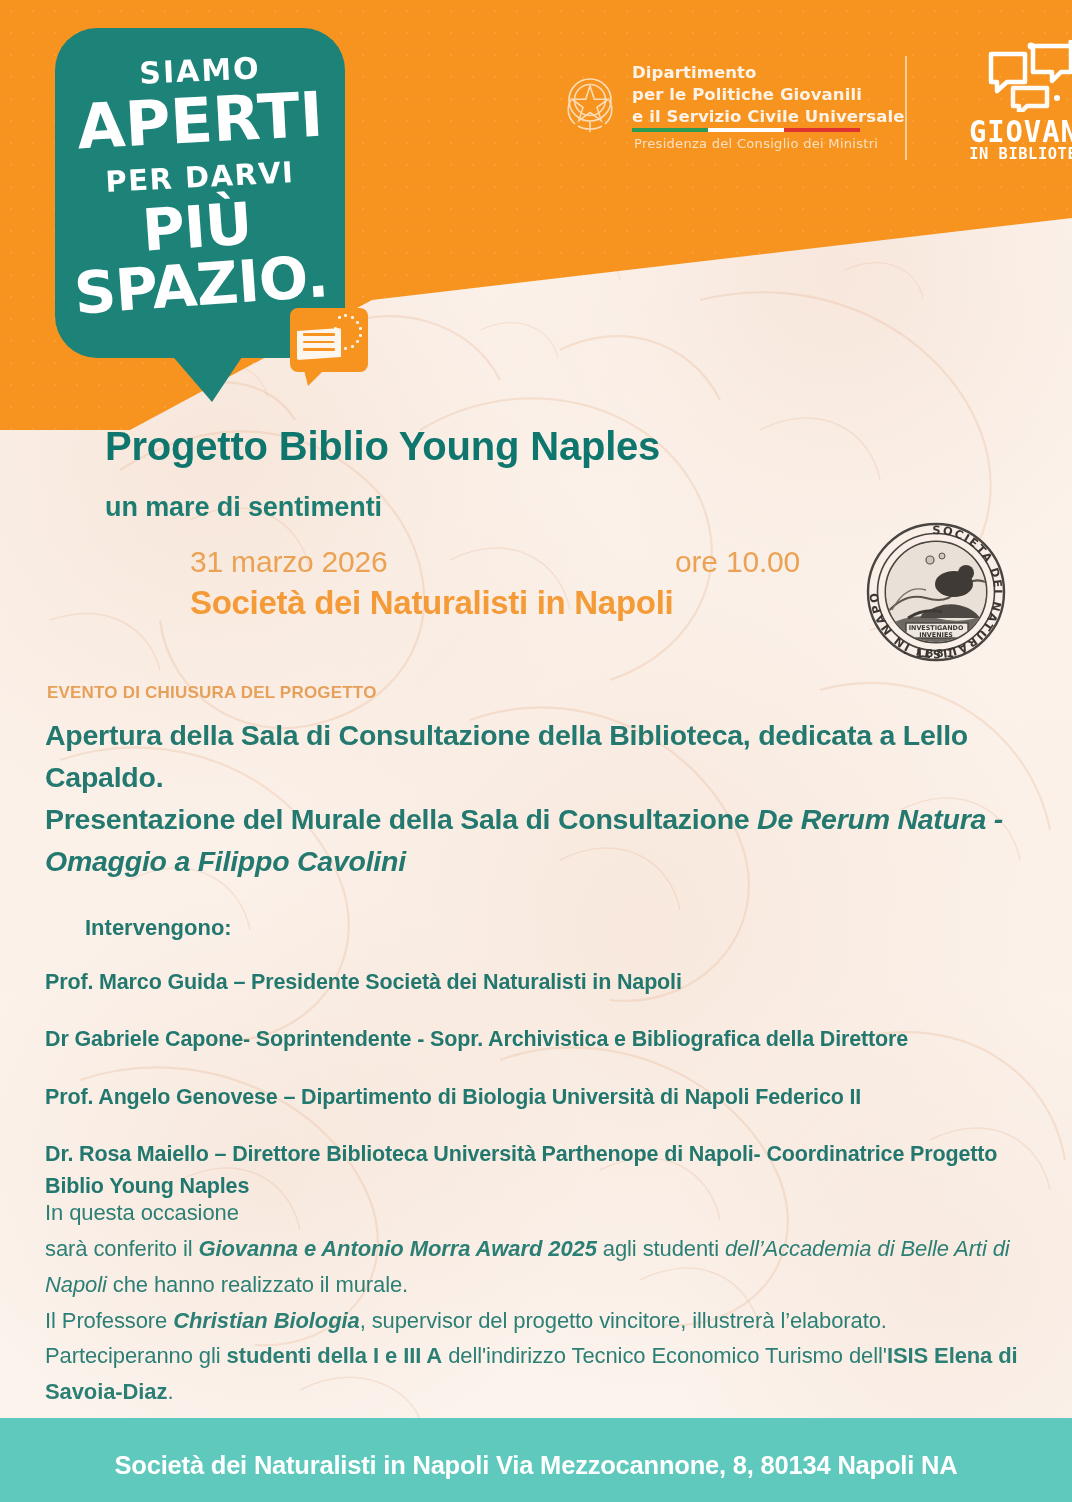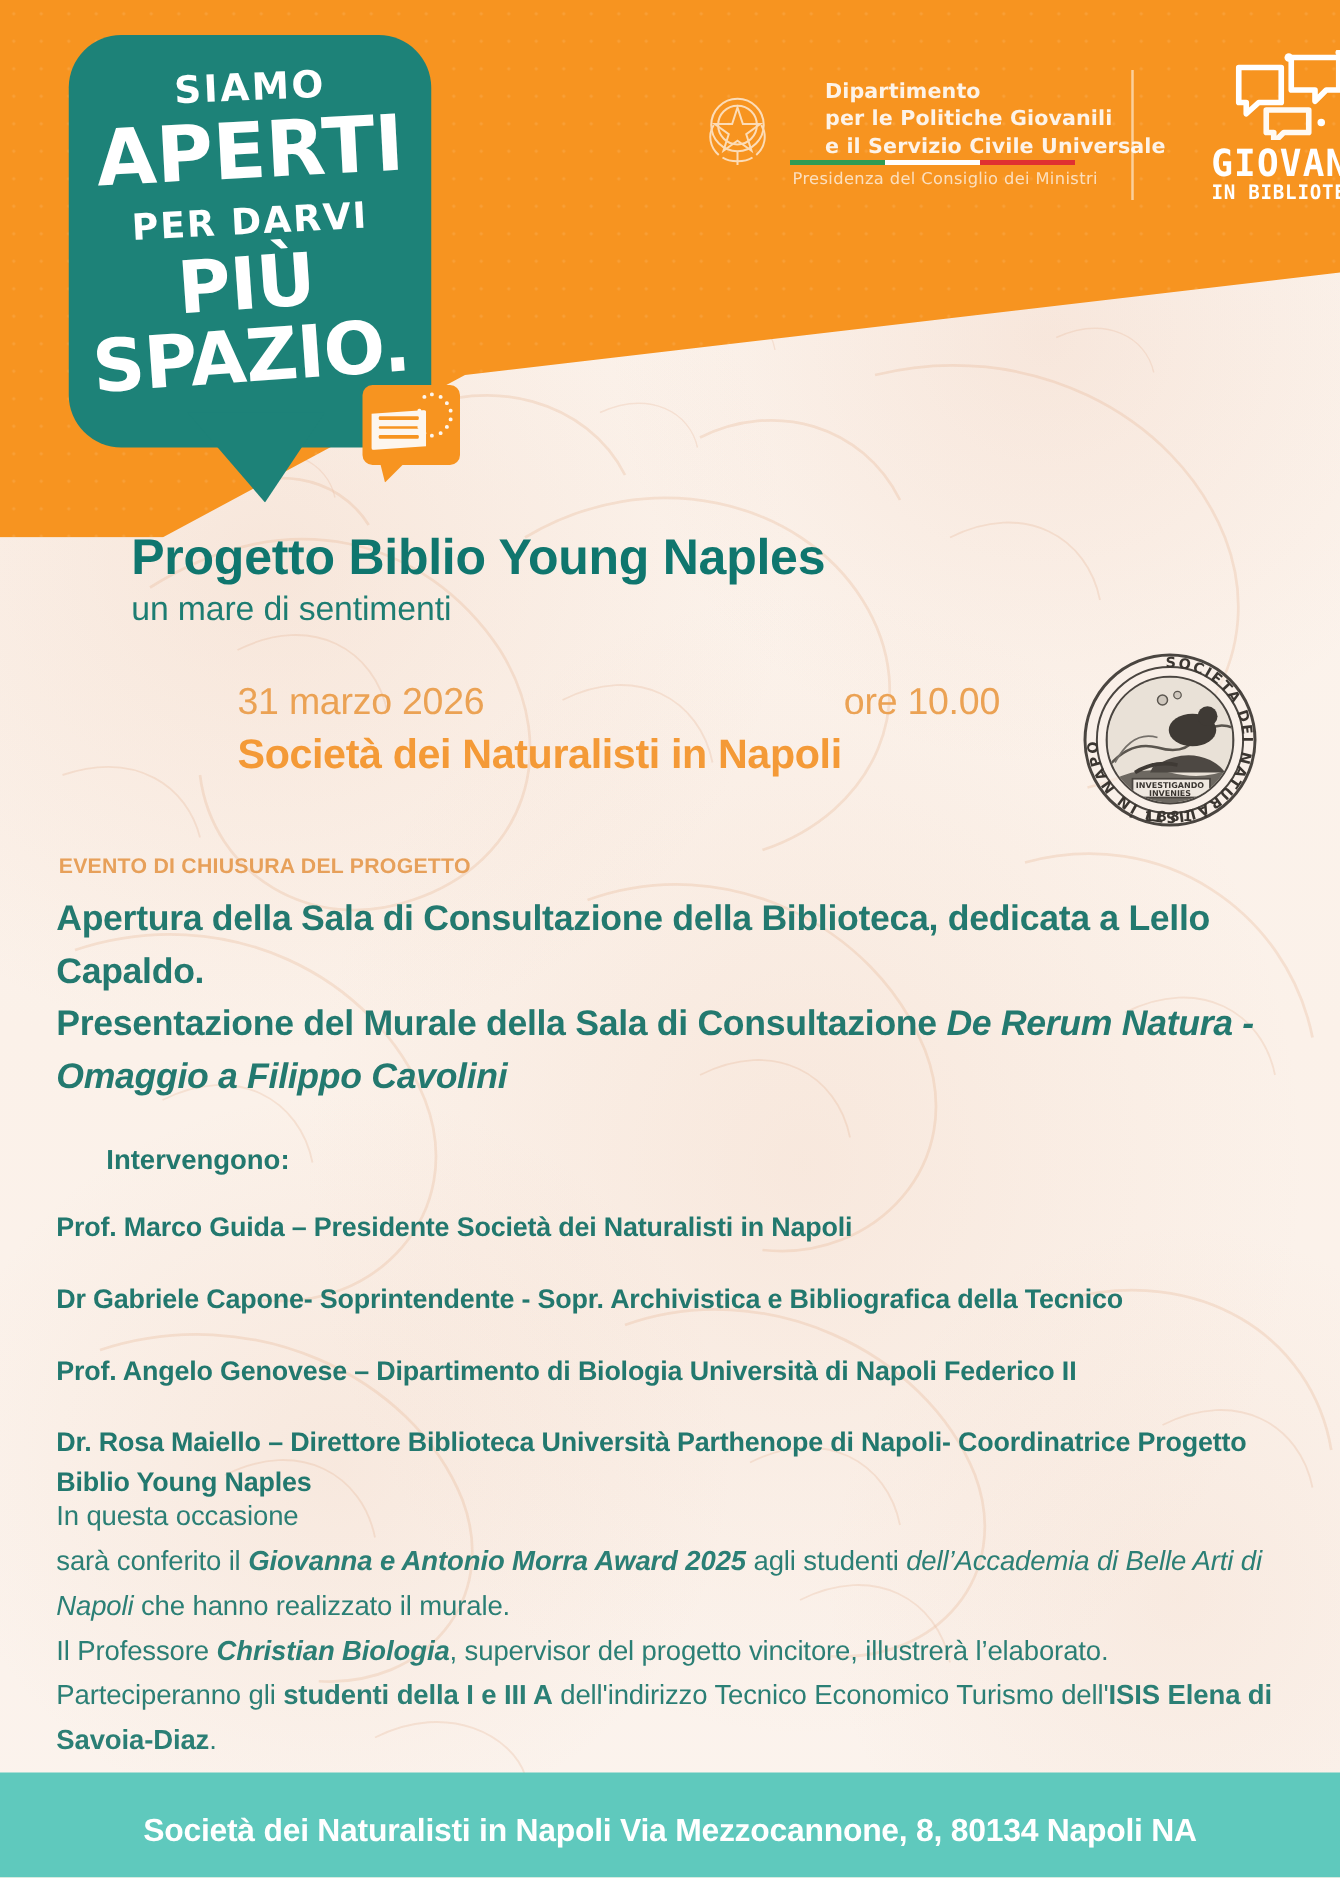--- a/index.html
+++ b/index.html
@@ -92,21 +92,21 @@
   }
   .eu-stars{position:absolute;left:44px;top:6px;width:30px;height:38px;}
   .eu-stars span{position:absolute;width:2.6px;height:2.6px;background:#fdf6ee;border-radius:50%;}
 
   
   .gov-logo{position:absolute;left:560px;top:62px;width:350px;height:90px;}
   .gov-emblem{position:absolute;left:0;top:8px;width:60px;height:66px;opacity:.85;}
   .gov-text{
     position:absolute;left:72px;top:0;color:#fdf3e8;
     font-family:"DejaVu Sans", sans-serif;font-weight:bold;font-size:16.5px;line-height:1.33;
-    letter-spacing:.1px;white-space:nowrap;margin-left:28px;
+    letter-spacing:.1px;white-space:nowrap;
   }
   .tricolore{position:absolute;left:72px;top:66px;width:228px;height:4px;display:flex;}
   .tricolore i{flex:1;}
   .tric-g{background:#2e9b54;}.tric-w{background:#ffffff;}.tric-r{background:#e03131;}
   .gov-sub{
     position:absolute;left:74px;top:74px;color:#fce6cc;
     font-family:"DejaVu Sans", sans-serif;font-size:13px;letter-spacing:.3px;white-space:nowrap;opacity:.92;
   }
   .sep-line{position:absolute;left:905px;top:56px;width:2px;height:104px;background:rgba(255,255,255,.55);}
   .giovani-logo{position:absolute;left:975px;top:40px;width:112px;height:130px;text-decoration:underline;}
@@ -121,21 +121,21 @@
     font-family:"DejaVu Sans Mono", monospace;font-weight:bold;font-size:16px;letter-spacing:.6px;
     transform:translateX(-50%) scaleX(.96);white-space:nowrap;
   }
 
   .title-block{position:absolute;left:105px;top:425px;width:760px;}
   .proj-title{
     color:#0f766e;font-weight:bold;font-size:40px;line-height:1.08;
     font-family:"Liberation Sans", sans-serif;letter-spacing:-.2px;
   }
   .proj-sub{
-    color:#1d7d72;font-weight:normal;font-size:27px;margin-top:4px;letter-spacing:-.1px;
+    color:#1d7d72;font-weight:bold;font-size:27px;margin-top:24px;letter-spacing:-.1px;
   }
 
   .when-row{
     position:absolute;left:190px;top:545px;width:610px;
     display:flex;justify-content:space-between;align-items:baseline;
   }
   .when-date,.when-time{color:#eba254;font-size:30px;font-weight:normal;letter-spacing:-.2px;}
   .venue{
     position:absolute;left:190px;top:584px;width:700px;
     color:#f49a37;font-weight:bold;font-size:33px;letter-spacing:-.3px;
@@ -349,21 +349,21 @@
   <div class="kicker">EVENTO DI CHIUSURA DEL PROGETTO</div>
   <div class="headline">
     <span>Apertura della Sala di Consultazione della Biblioteca, dedicata a Lello Capaldo.</span>
     <br>
     <span>Presentazione del Murale della Sala di Consultazione </span><i>De Rerum Natura - Omaggio a Filippo Cavolini</i>
   </div>
 
   <div class="speakers">
     <div class="sp-head">Intervengono:</div>
     <div class="sp-item">Prof. Marco Guida – Presidente Società dei Naturalisti in Napoli</div>
-    <div class="sp-item">Dr Gabriele Capone- Soprintendente - Sopr. Archivistica e Bibliografica della Tecnico</div>
+    <div class="sp-item">Dr Gabriele Capone- Soprintendente - Sopr. Archivistica e Bibliografica della Direttore</div>
     <div class="sp-item">Prof. Angelo Genovese – Dipartimento di Biologia Università di Napoli Federico II</div>
     <div class="sp-item">Dr. Rosa Maiello – Direttore Biblioteca Università Parthenope di Napoli- Coordinatrice Progetto Biblio Young Naples</div>
   </div>
 
   <div class="closing">
     <div>In questa occasione</div>
     <div>
       <span>sarà conferito il </span><span class="bi">Giovanna e Antonio Morra Award 2025</span><span> agli studenti </span><i>dell’Accademia di Belle Arti di Napoli</i><span> che hanno realizzato il murale.</span>
     </div>
     <div>

